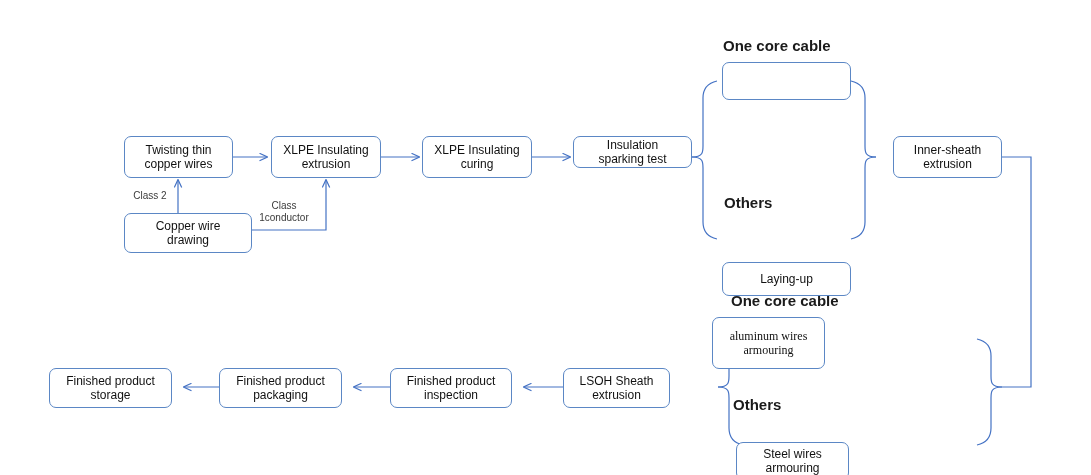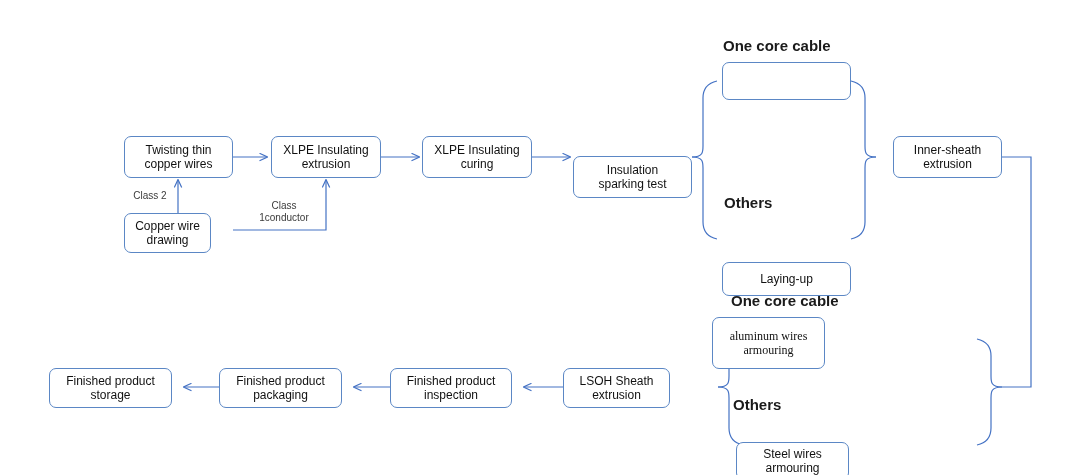--- a/index.html
+++ b/index.html
@@ -150,42 +150,42 @@
   <div class="edge-label" style="left:122px; top:190px; width:56px;">Class 2</div>
   <div class="edge-label" style="left:252px; top:200px; width:64px;"><div><span>Class 1</span><span>conductor</span></div></div>
 
   <div class="node" style="left:124px; top:136px; width:109px; height:42px;">
       <div>
         <span>Twisting thin</span>
         <span>copper wires</span>
       </div>
     </div>
 
-  <div class="node" style="left:124px; top:213px; width:87px; height:40px;">
+  <div class="node" style="left:124px; top:213px; width:128px; height:40px;">
       <div>
         <span>Copper wire</span>
         <span>drawing</span>
       </div>
     </div>
 
   <div class="node" style="left:271px; top:136px; width:110px; height:42px;">
       <div>
         <span>XLPE Insulating</span>
         <span>extrusion</span>
       </div>
     </div>
 
   <div class="node" style="left:422px; top:136px; width:110px; height:42px;">
       <div>
         <span>XLPE Insulating</span>
         <span>curing</span>
       </div>
     </div>
 
-  <div class="node" style="left:573px; top:136px; width:119px; height:42px;margin-top:20px;">
+  <div class="node" style="left:573px; top:136px; width:119px; height:32px;">
       <div>
         <span>Insulation</span>
         <span>sparking test</span>
       </div>
     </div>
 
   <div class="node" style="left:722px; top:62px; width:129px; height:38px;"></div>
 
   <div class="node" style="left:722px; top:222px; width:129px; height:34px;margin-top:40px;">Laying-up</div>
 

